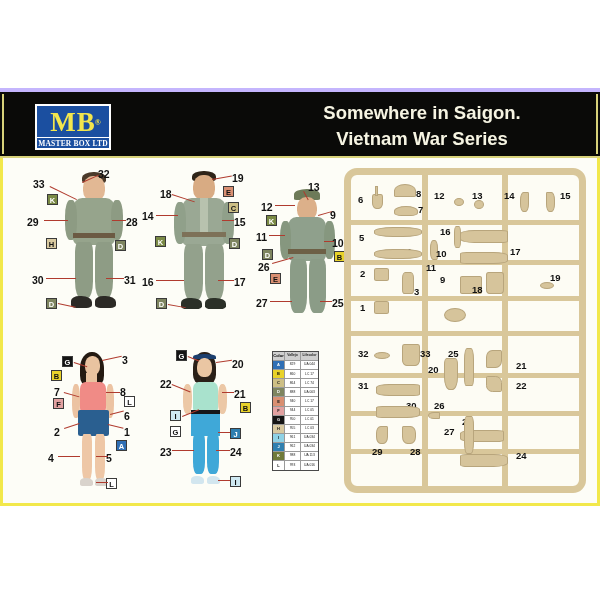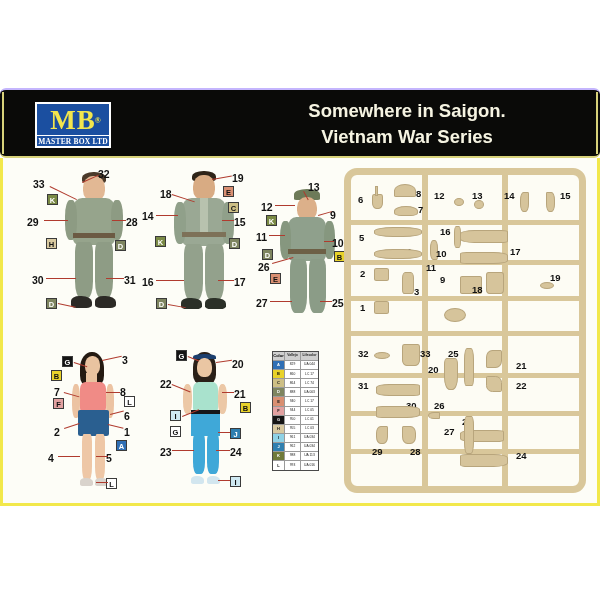--- a/index.html
+++ b/index.html
@@ -10,23 +10,22 @@
     -webkit-font-smoothing:antialiased;
   }
   #sheet{
     position:absolute;left:0;top:0;width:600px;height:600px;background:#ffffff;
   }
 
   
   .banner{
     position:absolute;left:0;top:88px;width:600px;height:70px;
     background:#0a0a08;
-    border-top:2px solid #c4b5fd;border-bottom:2px solid #d8d27a;
+    border-top:4px solid #c4b5fd;border-bottom:2px solid #d8d27a;
     box-sizing:border-box;
-    border-radius:6px;
   }
   .banner-inner{position:absolute;inset:2px;border-left:2px solid #d8d27a;border-right:2px solid #d8d27a;box-sizing:border-box;}
   .mb-logo{
     position:absolute;left:35px;top:12px;width:76px;height:46px;
     background:#1b4fa0;border:2px solid #ffffff;box-sizing:border-box;
     display:flex;flex-direction:column;align-items:center;justify-content:flex-start;
   }
   .mb-logo .mb-text{
     font-family:"Liberation Serif","DejaVu Serif",serif;
     font-weight:bold;font-size:27px;color:#f2e64d;line-height:30px;letter-spacing:1px;
@@ -37,21 +36,21 @@
     width:100%;background:#1b4fa0;color:#ffffff;text-align:center;
     font-family:"Liberation Serif","DejaVu Serif",serif;
     font-weight:bold;font-size:7.5px;letter-spacing:.2px;border-top:1px solid #ffffff;
     padding:1px 0 0;
   }
   .kitno{
     position:absolute;left:122px;top:25px;color:#ffffff;
     font-weight:bold;font-size:15.5px;letter-spacing:.4px;
   }
   .title{
-    position:absolute;left:247px;top:8px;width:320px;color:#f6f4e2;
+    position:absolute;left:262px;top:8px;width:320px;color:#f6f4e2;
     font-size:18.5px;font-weight:bold;line-height:26px;text-align:center;
   }
   .title .l2{display:block;}
 
   
   .body-area{
     position:absolute;left:0;top:158px;width:600px;height:345px;
     background:#fdfdf7;
     border-bottom:3px solid #f2e84b;
   }

